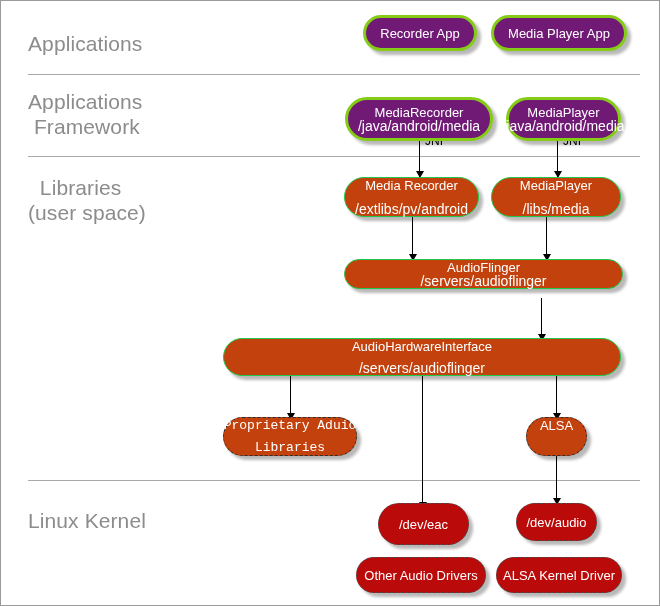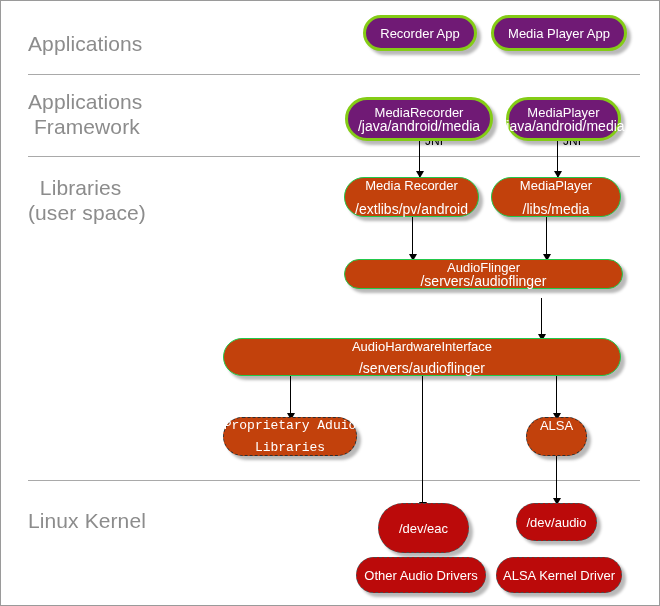--- a/index.html
+++ b/index.html
@@ -178,21 +178,21 @@
 
   <div class="node green dashed" style="left:222px; top:416px; width:134px; height:39px;font-family:Liberation Mono, monospace;">
     <span class="title">Proprietary Aduio</span>
     <span class="title">Libraries</span>
   </div>
 
   <div class="node green dashed" style="left:525px; top:416px; width:61px; height:39px;">
     <span class="title">ALSA</span>
   </div>
 
-  <div class="node red dashed" style="left:377px; top:502px; width:91px; height:50px;">
+  <div class="node red dashed" style="left:377px; top:502px; width:91px; height:42px;">
     <span class="title">/dev/eac</span>
   </div>
 
   <div class="node red dashed" style="left:515px; top:502px; width:81px; height:38px;">
     <span class="title">/dev/audio</span>
   </div>
 
   <div class="node red dashed" style="left:495px; top:556px; width:126px; height:36px;">
     <span class="title">ALSA Kernel Driver</span>
   </div>

